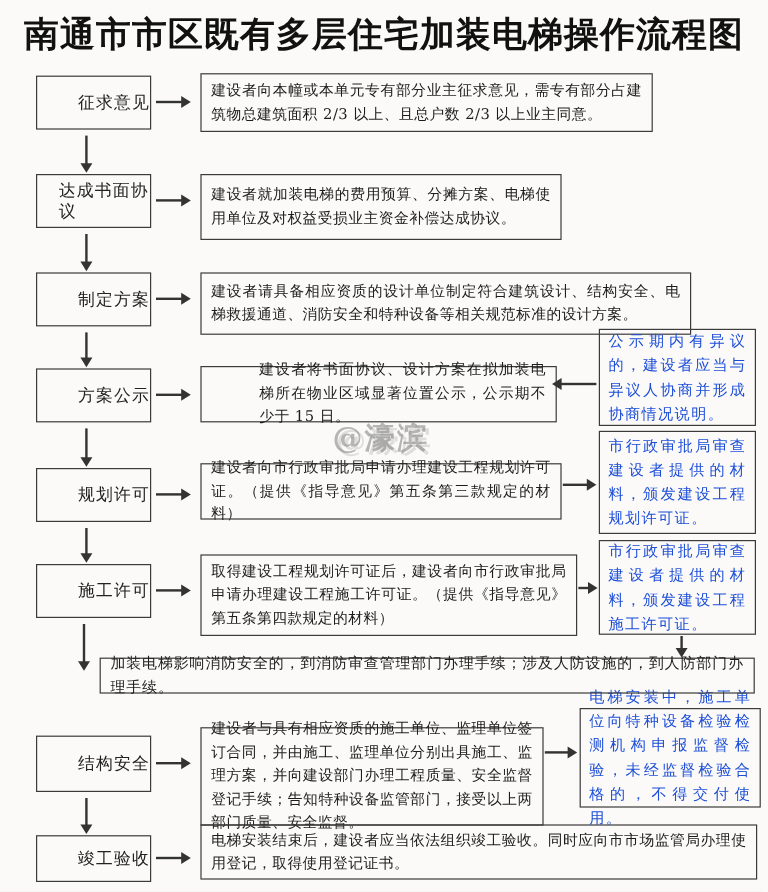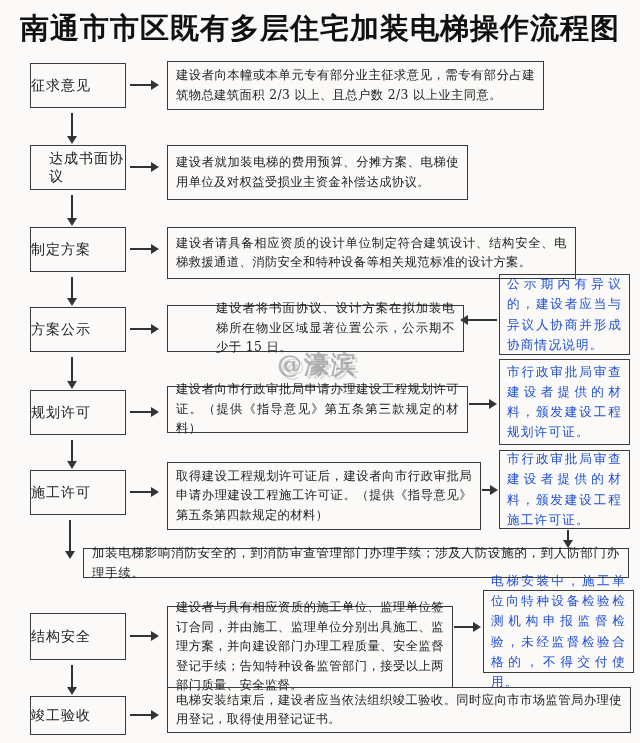--- a/index.html
+++ b/index.html
@@ -24,21 +24,21 @@
   }
   .box{
     position:absolute;
     border:1.6px solid #3b3b3b;
     box-sizing:border-box;
     background:transparent;
     display:flex;align-items:center;
   }
   .stepbox{
     left:30px;width:96px;
-    justify-content:flex-start;
+    justify-content:flex-end;
     font-size:14px;letter-spacing:1px;
     color:#222;
   }
   .detailbox{
     padding:4px 8px;
     font-size:12.3px;line-height:1.58;letter-spacing:0.4px;
     text-align:justify;
     color:#1c1c1c;
   }
   .sidebox{

